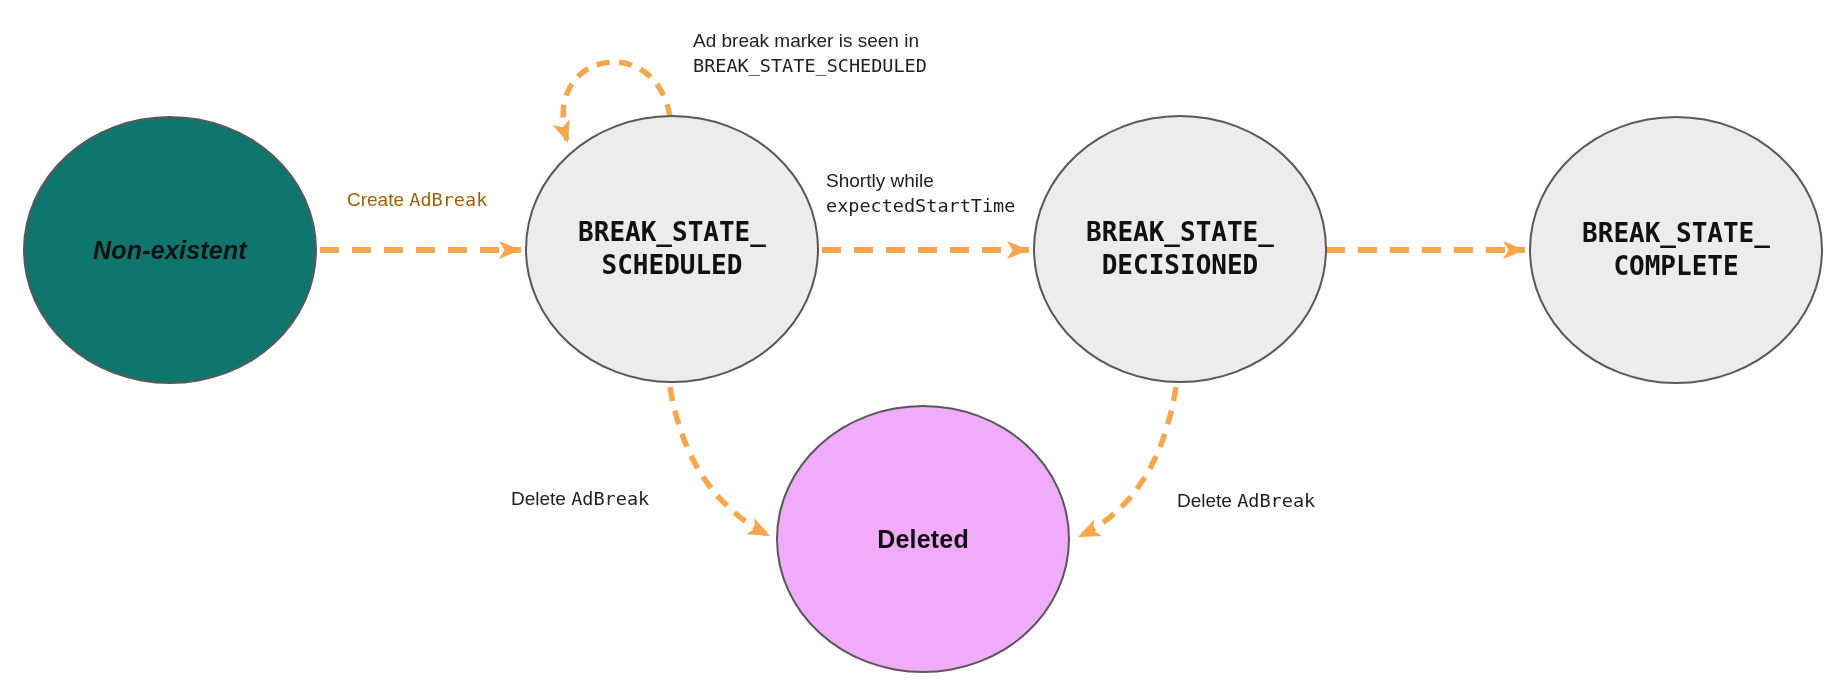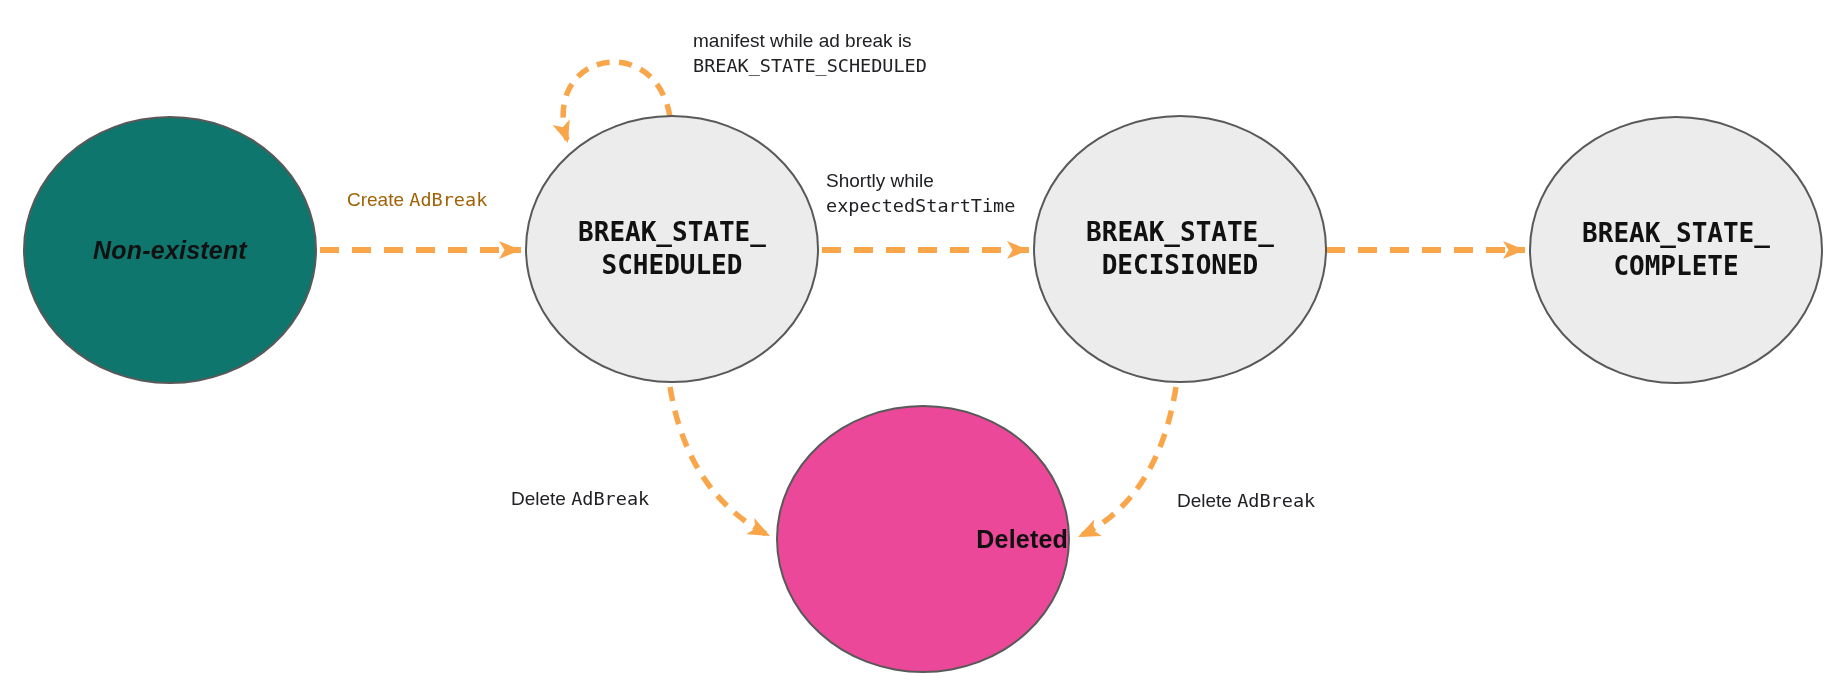--- a/index.html
+++ b/index.html
@@ -113,30 +113,30 @@
   <div class="state mono-state" id="state-decisioned" style="background: rgb(236, 236, 236); border-color: rgb(89, 89, 89);">
     <span class="state-label">BREAK_STATE_
 DECISIONED</span>
   </div>
 
   <div class="state mono-state" id="state-complete" style="background: rgb(236, 236, 236); border-color: rgb(89, 89, 89);">
     <span class="state-label">BREAK_STATE_
 COMPLETE</span>
   </div>
 
-  <div class="state sans-state" id="state-deleted" style="background: #ec4899; border-color: rgb(89, 89, 89); justify-content: flex-end;">
+  <div class="state sans-state" id="state-deleted" style="background: #f0abfc; border-color: rgb(89, 89, 89);">
     <span class="state-label">Deleted</span>
   </div>
 
   <div class="edge-label" id="label-create" style="color: #a16207;">
     <span>Create </span><span class="code">AdBreak</span>
   </div>
 
   <div class="edge-label" id="label-selfloop" style="color: rgb(32, 33, 36);">
-    <div>manifest while ad break is</div>
+    <div>Ad break marker is seen in</div>
     <div class="code">BREAK_STATE_SCHEDULED</div>
   </div>
 
   <div class="edge-label" id="label-shortly" style="color: rgb(32, 33, 36);">
     <div>Shortly while</div>
     <div class="code">expectedStartTime</div>
   </div>
 
 
   <div class="edge-label" id="label-delete-left" style="color: rgb(32, 33, 36);">

